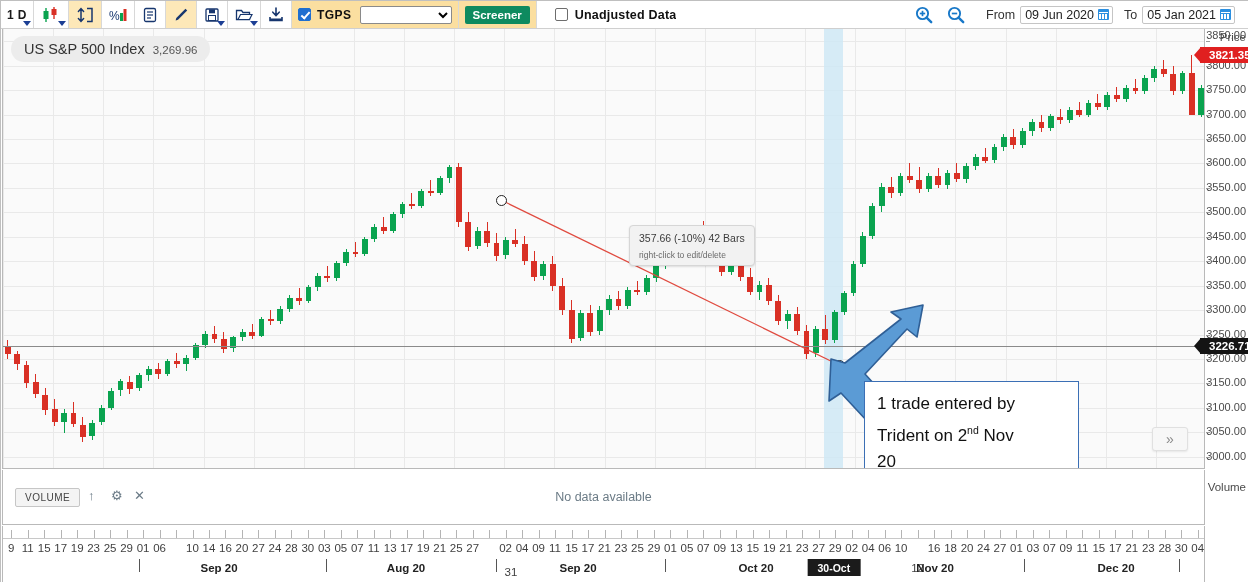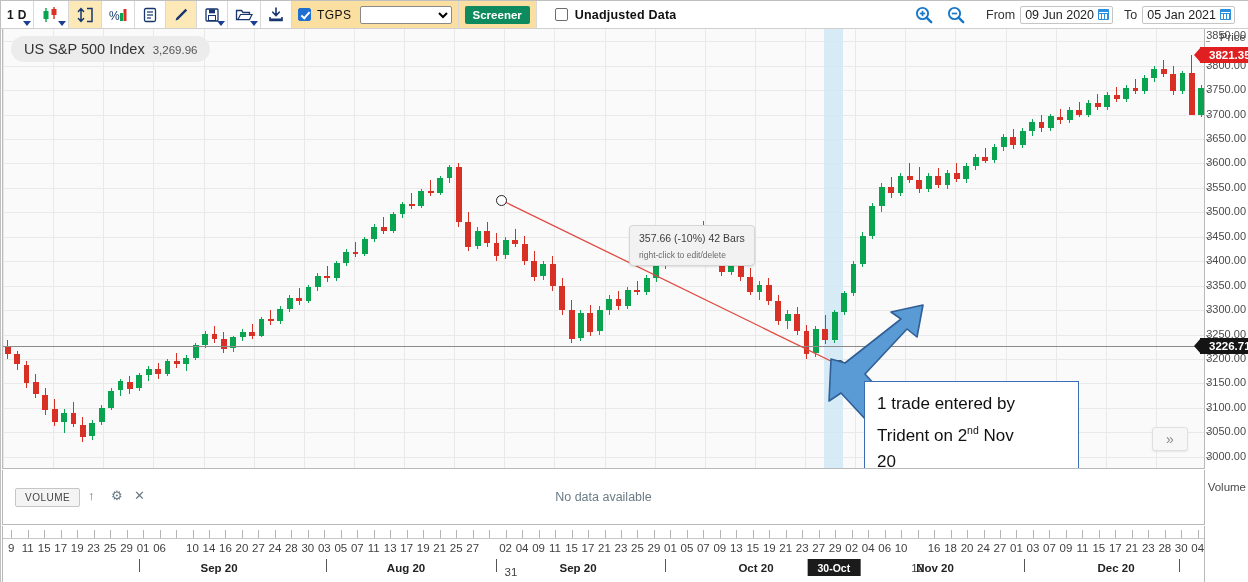--- a/index.html
+++ b/index.html
@@ -23,21 +23,21 @@
   .tb-band{background:#fbdfa0;}
   .tf-label{font-size:12px;font-weight:bold;color:#1a1a1a;letter-spacing:.4px;}
   .caret{position:absolute;right:2px;bottom:2px;width:0;height:0;
     border-left:4px solid transparent;border-right:4px solid transparent;border-top:5px solid #1c3f94;}
   .ico{display:block;}
   .chk{width:13px;height:13px;border:1px solid #6d6d6d;border-radius:2px;background:#fff;
     display:inline-block;position:relative;box-sizing:border-box;vertical-align:middle;}
   .chk.on{background:#1f6fd0;border-color:#1f6fd0;}
   .chk.on:after{content:"";position:absolute;left:4px;top:1px;width:3px;height:7px;
     border:solid #fff;border-width:0 2px 2px 0;transform:rotate(42deg);}
-  .tgps-label{font-size:12px;font-weight:normal;margin:0 8px 0 6px;color:#111;letter-spacing:.5px;}
+  .tgps-label{font-size:12px;font-weight:bold;margin:0 8px 0 6px;color:#111;letter-spacing:.5px;}
   .tgps-select{width:92px;height:18px;font-size:11px;border:1px solid #8a8a8a;background:#fff;
     border-radius:2px;font-family:"Liberation Sans",sans-serif;}
   .screener-btn{background:#0e8a5f;color:#fff;font-size:11.5px;font-weight:bold;
     padding:3px 8px;border-radius:2px;border:none;cursor:pointer;font-family:"Liberation Sans",sans-serif;}
   .unadj{display:flex;align-items:center;gap:7px;padding-left:18px;font-size:12.5px;font-weight:bold;color:#111;letter-spacing:.2px;}
   .spacer{flex:1;border-right:none;background:#fff;}
   .daterange{display:flex;align-items:center;gap:5px;font-size:12.5px;color:#222;padding:0 8px;}
   .dr-word{font-size:12.5px;color:#333;}
   .dr-box{border:1px solid #c5c5c5;background:#fff;border-radius:2px;padding:1px 3px 1px 4px;
     display:flex;align-items:center;gap:4px;font-size:12.5px;color:#222;}

